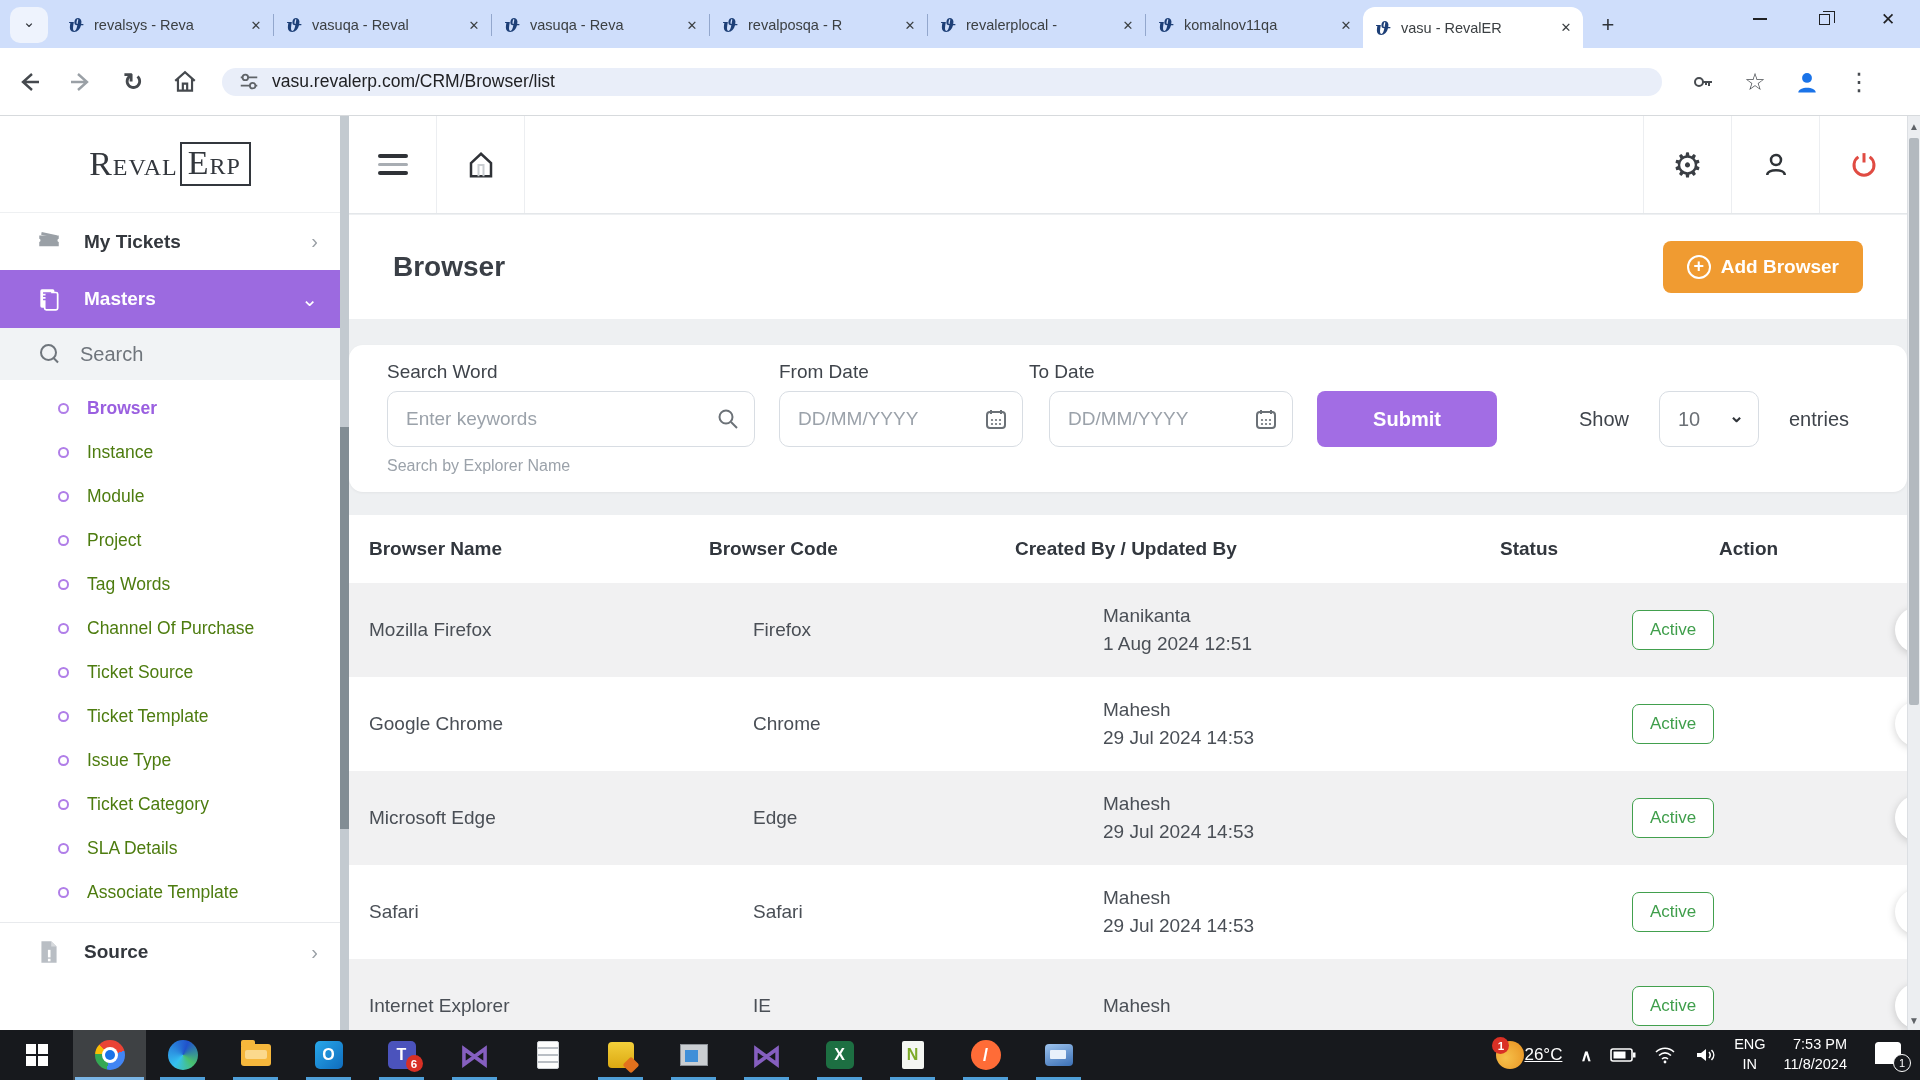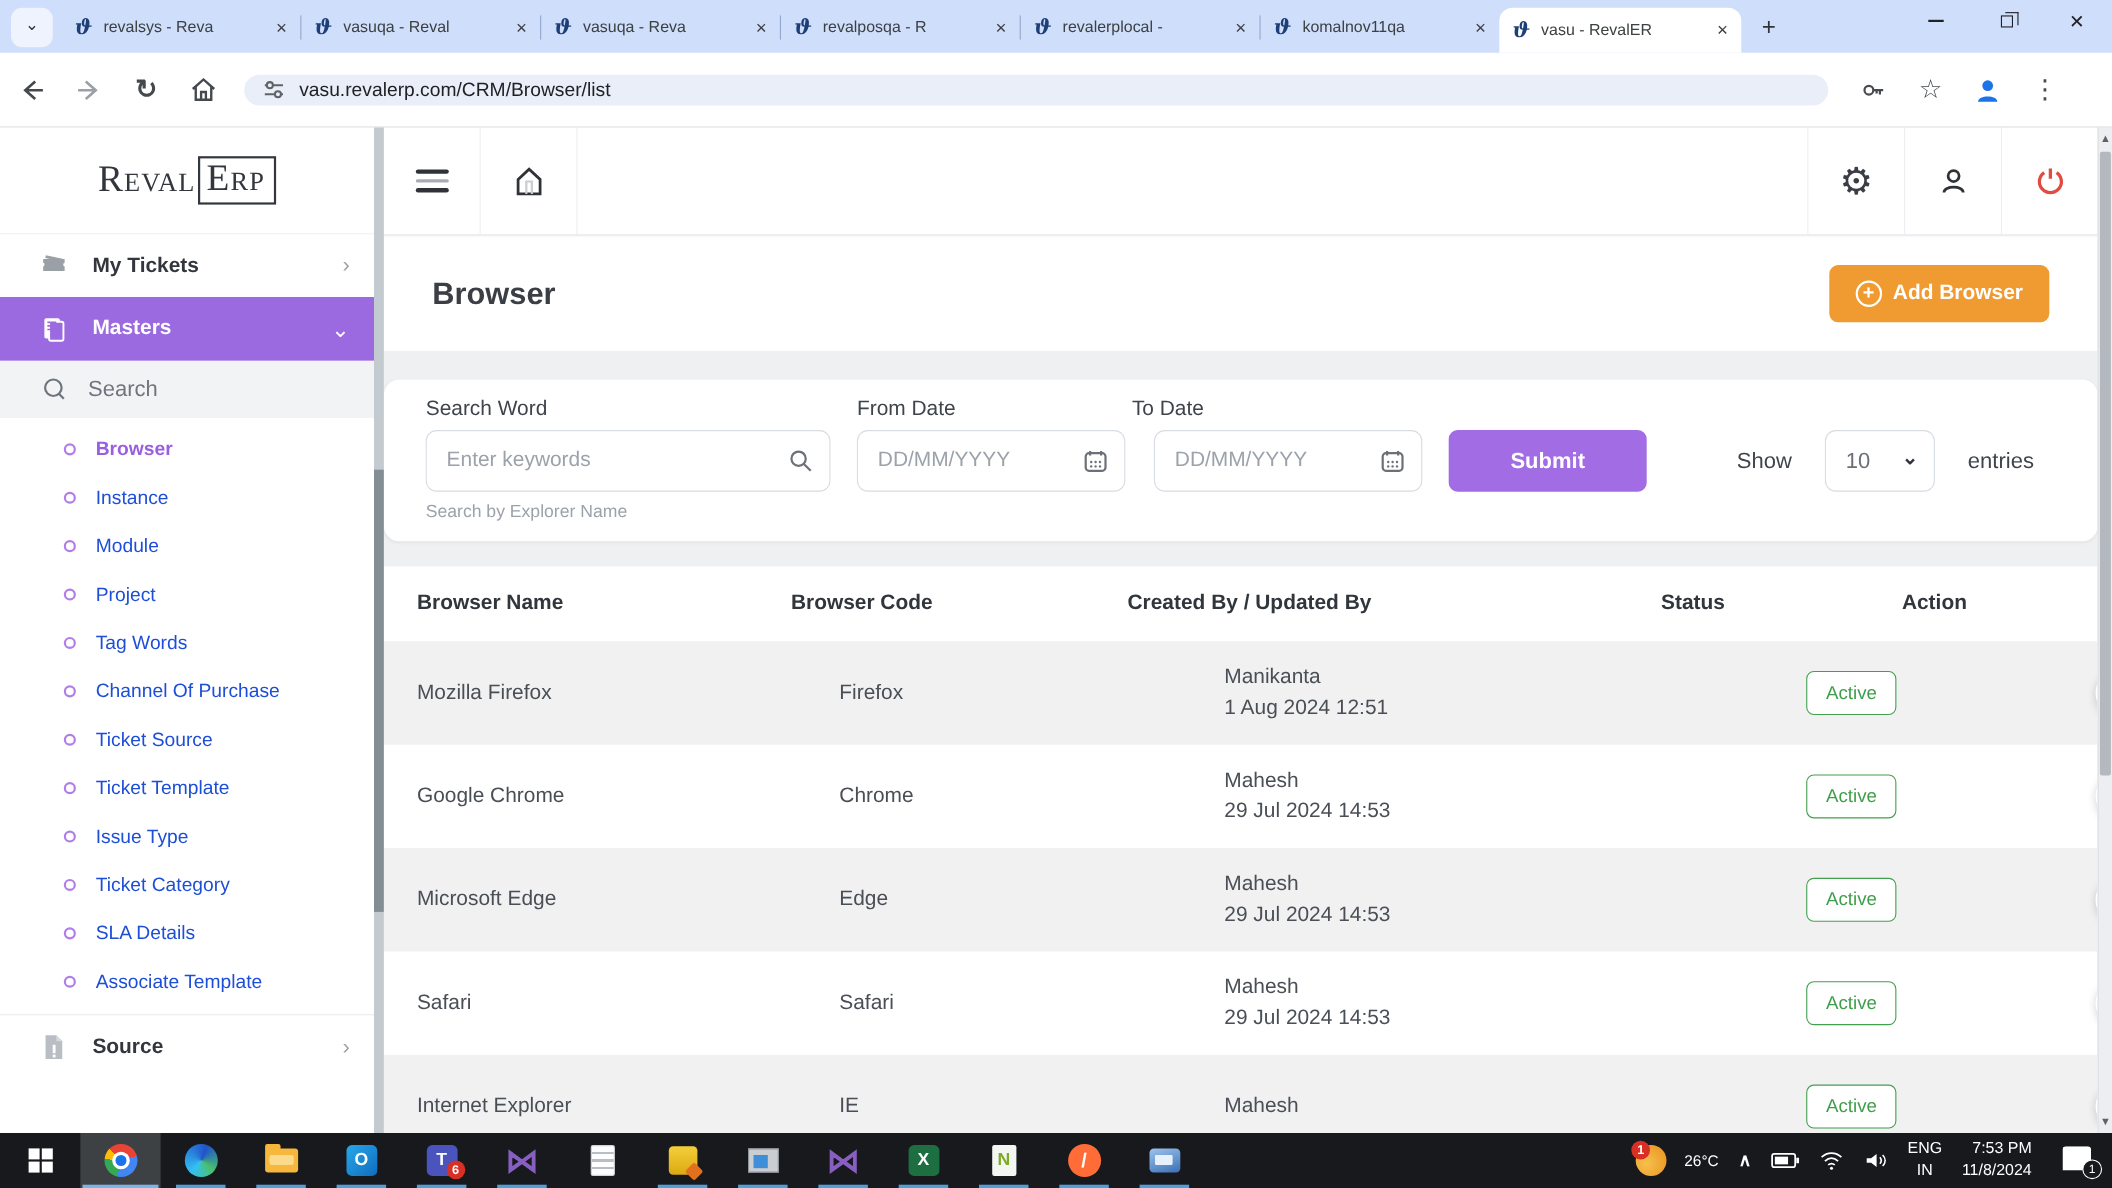--- a/index.html
+++ b/index.html
@@ -63,21 +63,21 @@
   .side-row.masters .row-chev { color:#ffffff; }
   .row-chev.down::before { content:"⌄"; }
   .search-row { height:52px; background:#f1f3f5; display:flex; align-items:center; padding-left:40px; }
   .search-row .search-label { font-size:20px; color:#6f757c; margin-left:20px; }
   .mag-ic { width:20px; height:20px; position:relative; }
   .mag-ic::before { content:""; position:absolute; width:13px; height:13px; border:2.2px solid #6f757c; border-radius:50%; }
   .mag-ic::after { content:""; position:absolute; width:7px; height:2.2px; background:#6f757c; transform:rotate(45deg); left:12px; top:15px; }
   .side-items { list-style:none; padding:6px 0 0 0; }
   .side-item { height:44px; display:flex; align-items:center; padding-left:58px; }
   .bullet { width:11px; height:11px; border:2px solid #b07ee8; border-radius:50%; margin-right:18px; flex:0 0 auto; }
-  .side-item .item-label { font-size:17.5px; color:#1d4ed8; }
+  .side-item .item-label { font-size:17.5px; color:#4d7c0f; }
   .side-item.active .item-label { color:#9a5fe0; font-weight:bold; }
   .side-sep { border-top:1px solid #e8eaed; margin-top:8px; }
 
   
   .topbar { position:absolute; top:0; left:0; right:0; height:98px; background:#ffffff; border-bottom:1px solid #e4e7ea; display:flex; }
   .tb-cell { width:88px; height:100%; display:flex; align-items:center; justify-content:center; border-right:1px solid #eceef1; }
   .tb-right { margin-left:auto; display:flex; }
   .tb-right .tb-cell { border-right:none; border-left:1px solid #eceef1; }
   .hamburger { width:30px; }
   .hamburger span { display:block; height:3.5px; border-radius:2px; background:#2f3237; margin:5px 0; }
@@ -104,21 +104,21 @@
   .submit-btn { position:absolute; top:46px; left:968px; width:180px; height:56px; background:#a26de4; color:#fff; border:none; border-radius:8px; font-size:20px; font-weight:bold; font-family:inherit; }
   .show-group { position:absolute; top:46px; right:58px; height:56px; display:flex; align-items:center; }
   .show-label, .entries-label { font-size:20px; color:#3f444b; }
   .page-select { width:100px; height:56px; border:1px solid #d8dde3; border-radius:10px; margin:0 30px; display:flex; align-items:center; padding:0 14px 0 18px; }
   .page-select .sel-val { font-size:20px; color:#6b7076; flex:1; }
   .sel-chev::before { content:"⌄"; font-size:18px; color:#30343a; font-weight:bold; transform:translateY(-3px); display:inline-block; }
   .cal-ic, .mag2-ic { flex:0 0 auto; }
 
   
   .table-card { position:absolute; top:399px; left:0; right:0; bottom:0; background:#ffffff; overflow:hidden; }
-  .t-row { display:grid; grid-template-columns:340px 306px 485px 219px 1fr; align-items:center; padding-left:30px; }
+  .t-row { display:grid; grid-template-columns:340px 306px 485px 219px 1fr; align-items:center; padding-left:20px; }
   .t-head { height:68px; font-size:19px; font-weight:bold; color:#31363d; }
   .t-data { height:94px; font-size:19px; color:#4a4f56;gap:44px; }
   .t-data.alt { background:#f1f1f2; }
   .created-cell div { line-height:1.45; }
   .badge-active { display:inline-block; padding:9px 17px; border:1.5px solid #42a04e; color:#3f9e4b; background:#ffffff; border-radius:7px; font-size:17px; width:max-content; }
   .dots-btn { width:46px; height:46px; border-radius:50%; background:#ffffff; box-shadow:0 2px 8px rgba(0,0,0,.18); border:none; display:flex; align-items:center; justify-content:center; gap:3.5px; }
   .dots-btn i { width:4.5px; height:4.5px; background:#3e434a; border-radius:50%; display:block; }
 
   
   .taskbar { position:absolute; left:0; right:0; bottom:0; height:50px; background:#17191d; display:flex; align-items:stretch; color:#fff; }
@@ -148,21 +148,21 @@
   .winapp-ic::after { content:""; position:absolute; left:4px; top:5px; width:13px; height:12px; background:#3f8fd8; }
   .excel-ic { background:#1d6f42; }
   .npp-ic { width:22px; height:28px; background:#f4f6f2; border-radius:2px; color:#7dab28; font-weight:bold; font-size:16px; display:flex; align-items:center; justify-content:center; }
   .postman-ic { width:30px; height:30px; border-radius:50%; background:#ff6c37; color:#fff; display:flex; align-items:center; justify-content:center; font-size:18px; font-weight:bold; }
   .terminal-ic { width:28px; height:22px; background:linear-gradient(160deg,#9ec4ee,#3a6fb5); border-radius:4px; position:relative; }
   .terminal-ic::after { content:""; position:absolute; left:5px; top:6px; width:16px; height:9px; background:#e8f1fb; border-radius:1px; }
   .tray { margin-left:auto; display:flex; align-items:center; padding-right:6px; }
   .tray-item { display:flex; align-items:center; justify-content:center; height:100%; padding:0 9px; }
   .weather-ic { width:28px; height:28px; border-radius:50%; background:radial-gradient(circle at 35% 60%,#f6c14b,#e88f1e); position:relative; }
   .weather-badge { left:-4px; top:-4px; }
-  .temp-text { font-size:14px; margin-left:16px; }
+  .temp-text { font-size:17px; margin-left:0;text-decoration:underline; }
   .tray-chev::before { content:"∧"; font-size:16px; font-weight:bold; }
   .lang-col, .clock-col { display:flex; flex-direction:column; align-items:center; justify-content:center; line-height:1.35; font-size:14.5px;text-align:center; }
   .clock-col { align-items:flex-end; }
   .notif-wrap { position:relative; width:30px; height:26px; margin-left:10px; }
   .notif-bubble { width:26px; height:22px; background:#ffffff; border-radius:3px 3px 3px 0; background-image:repeating-linear-gradient(#ffffff 0 5px,#17191d 5px 7px); background-clip:content-box; padding:4px; box-shadow:inset 0 0 0 26px #fff; }
   .notif-badge { position:absolute; right:-6px; bottom:-4px; width:18px; height:18px; border-radius:50%; border:1.6px solid #ffffff; background:#17191d; color:#fff; font-size:11px; display:flex; align-items:center; justify-content:center; }
 </style>
 </head>
 <body>
 

